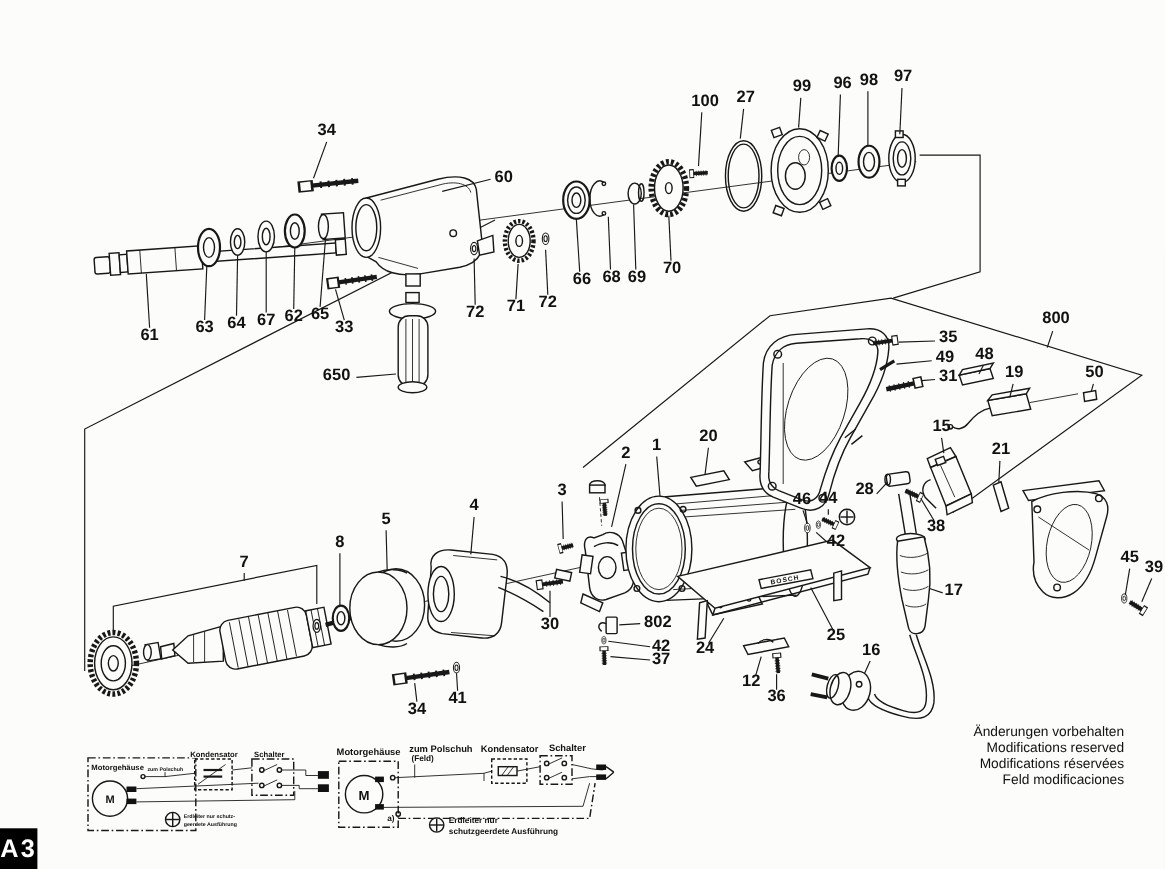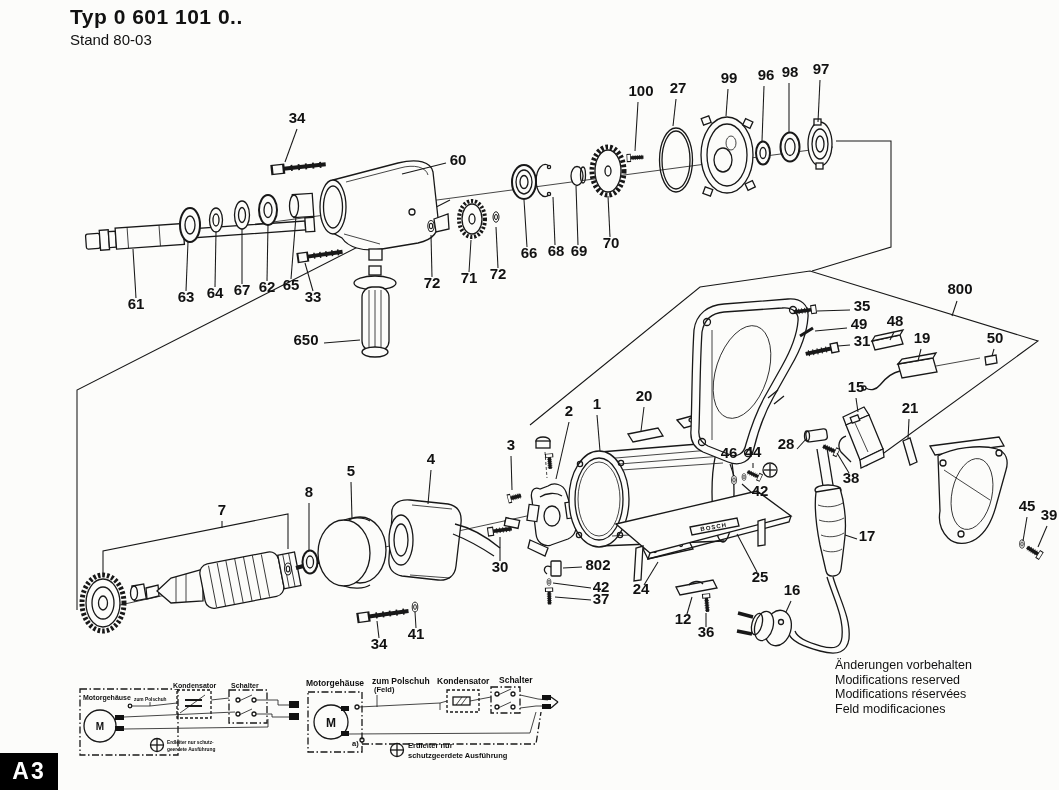--- a/index.html
+++ b/index.html
@@ -2,23 +2,23 @@
 <html><head>
 <meta charset="utf-8">
 <style>
   html,body{margin:0;padding:0;background:#ddd;}
   .page{position:relative;width:1059px;height:790px;background:#fcfcfa;
         font-family:"Liberation Sans",sans-serif;color:#111;overflow:hidden;}
   .header{position:absolute;left:70px;top:5px;}
   .type-line{font-size:21px;font-weight:700;letter-spacing:.5px;}
   .stand-line{font-size:15px;margin-top:2px;}
   svg.diagram{position:absolute;left:0;top:0;}
-  .footer{position:absolute;left:835px;top:658px;font-size:12.5px;line-height:14.5px;}
+  .footer{position:absolute;left:885px;top:658px;font-size:12.5px;line-height:14.5px;text-align:right;}
   .footer .company{font-weight:700;font-size:13px;margin-top:4px;line-height:15px;}
-  .sheet-box{position:absolute;left:0;top:753px;width:58px;height:37px;background:#000;
+  .sheet-box{position:absolute;left:0;top:753px;width:34px;height:37px;background:#000;
              color:#fff;display:flex;align-items:center;justify-content:center;
              font-size:23px;font-weight:700;letter-spacing:2px;}
   
   .s{fill:none;stroke:#181818;stroke-width:1.3;}
   .sth{fill:none;stroke:#181818;stroke-width:.8;}
   .sw{fill:#fcfcfa;stroke:#181818;stroke-width:1.3;}
   .sw2{fill:#fcfcfa;stroke:#181818;stroke-width:2;}
   .blk{fill:#111;stroke:none;}
   .ld{fill:none;stroke:#181818;stroke-width:1.05;}
   .axis{fill:none;stroke:#181818;stroke-width:.8;}
@@ -33,24 +33,20 @@
   .mtxt2{font:700 12px "Liberation Sans",sans-serif;fill:#111;text-anchor:middle;}
   .bosch{font:700 6px "Liberation Sans",sans-serif;fill:#111;text-anchor:middle;letter-spacing:1px;}
   .dashdot{stroke-dasharray:7 2.5 1.5 2.5;}
   .dsh{stroke-dasharray:3 2;}
 </style>
 </head>
 <body>
 
 <div class="page">
 
-  <div class="header">
-    <div class="type-line"><span>Typ</span>&nbsp;<span>0 601 101 0..</span></div>
-    <div class="stand-line">Stand 80-03</div>
-  </div>
 
   <svg class="diagram" width="1059" height="790" viewBox="0 0 1059 790">
 
     <defs>
       <g id="screw">
         <rect x="0" y="-4.5" width="6.5" height="9" class="sw"></rect>
         <line x1="6.5" y1="0" x2="30" y2="0" stroke="#181818" stroke-width="4"></line>
         <g stroke="#181818" stroke-width="1">
           <line x1="11" y1="-3" x2="11" y2="3"></line>
             <line x1="15" y1="-3" x2="15" y2="3"></line>

